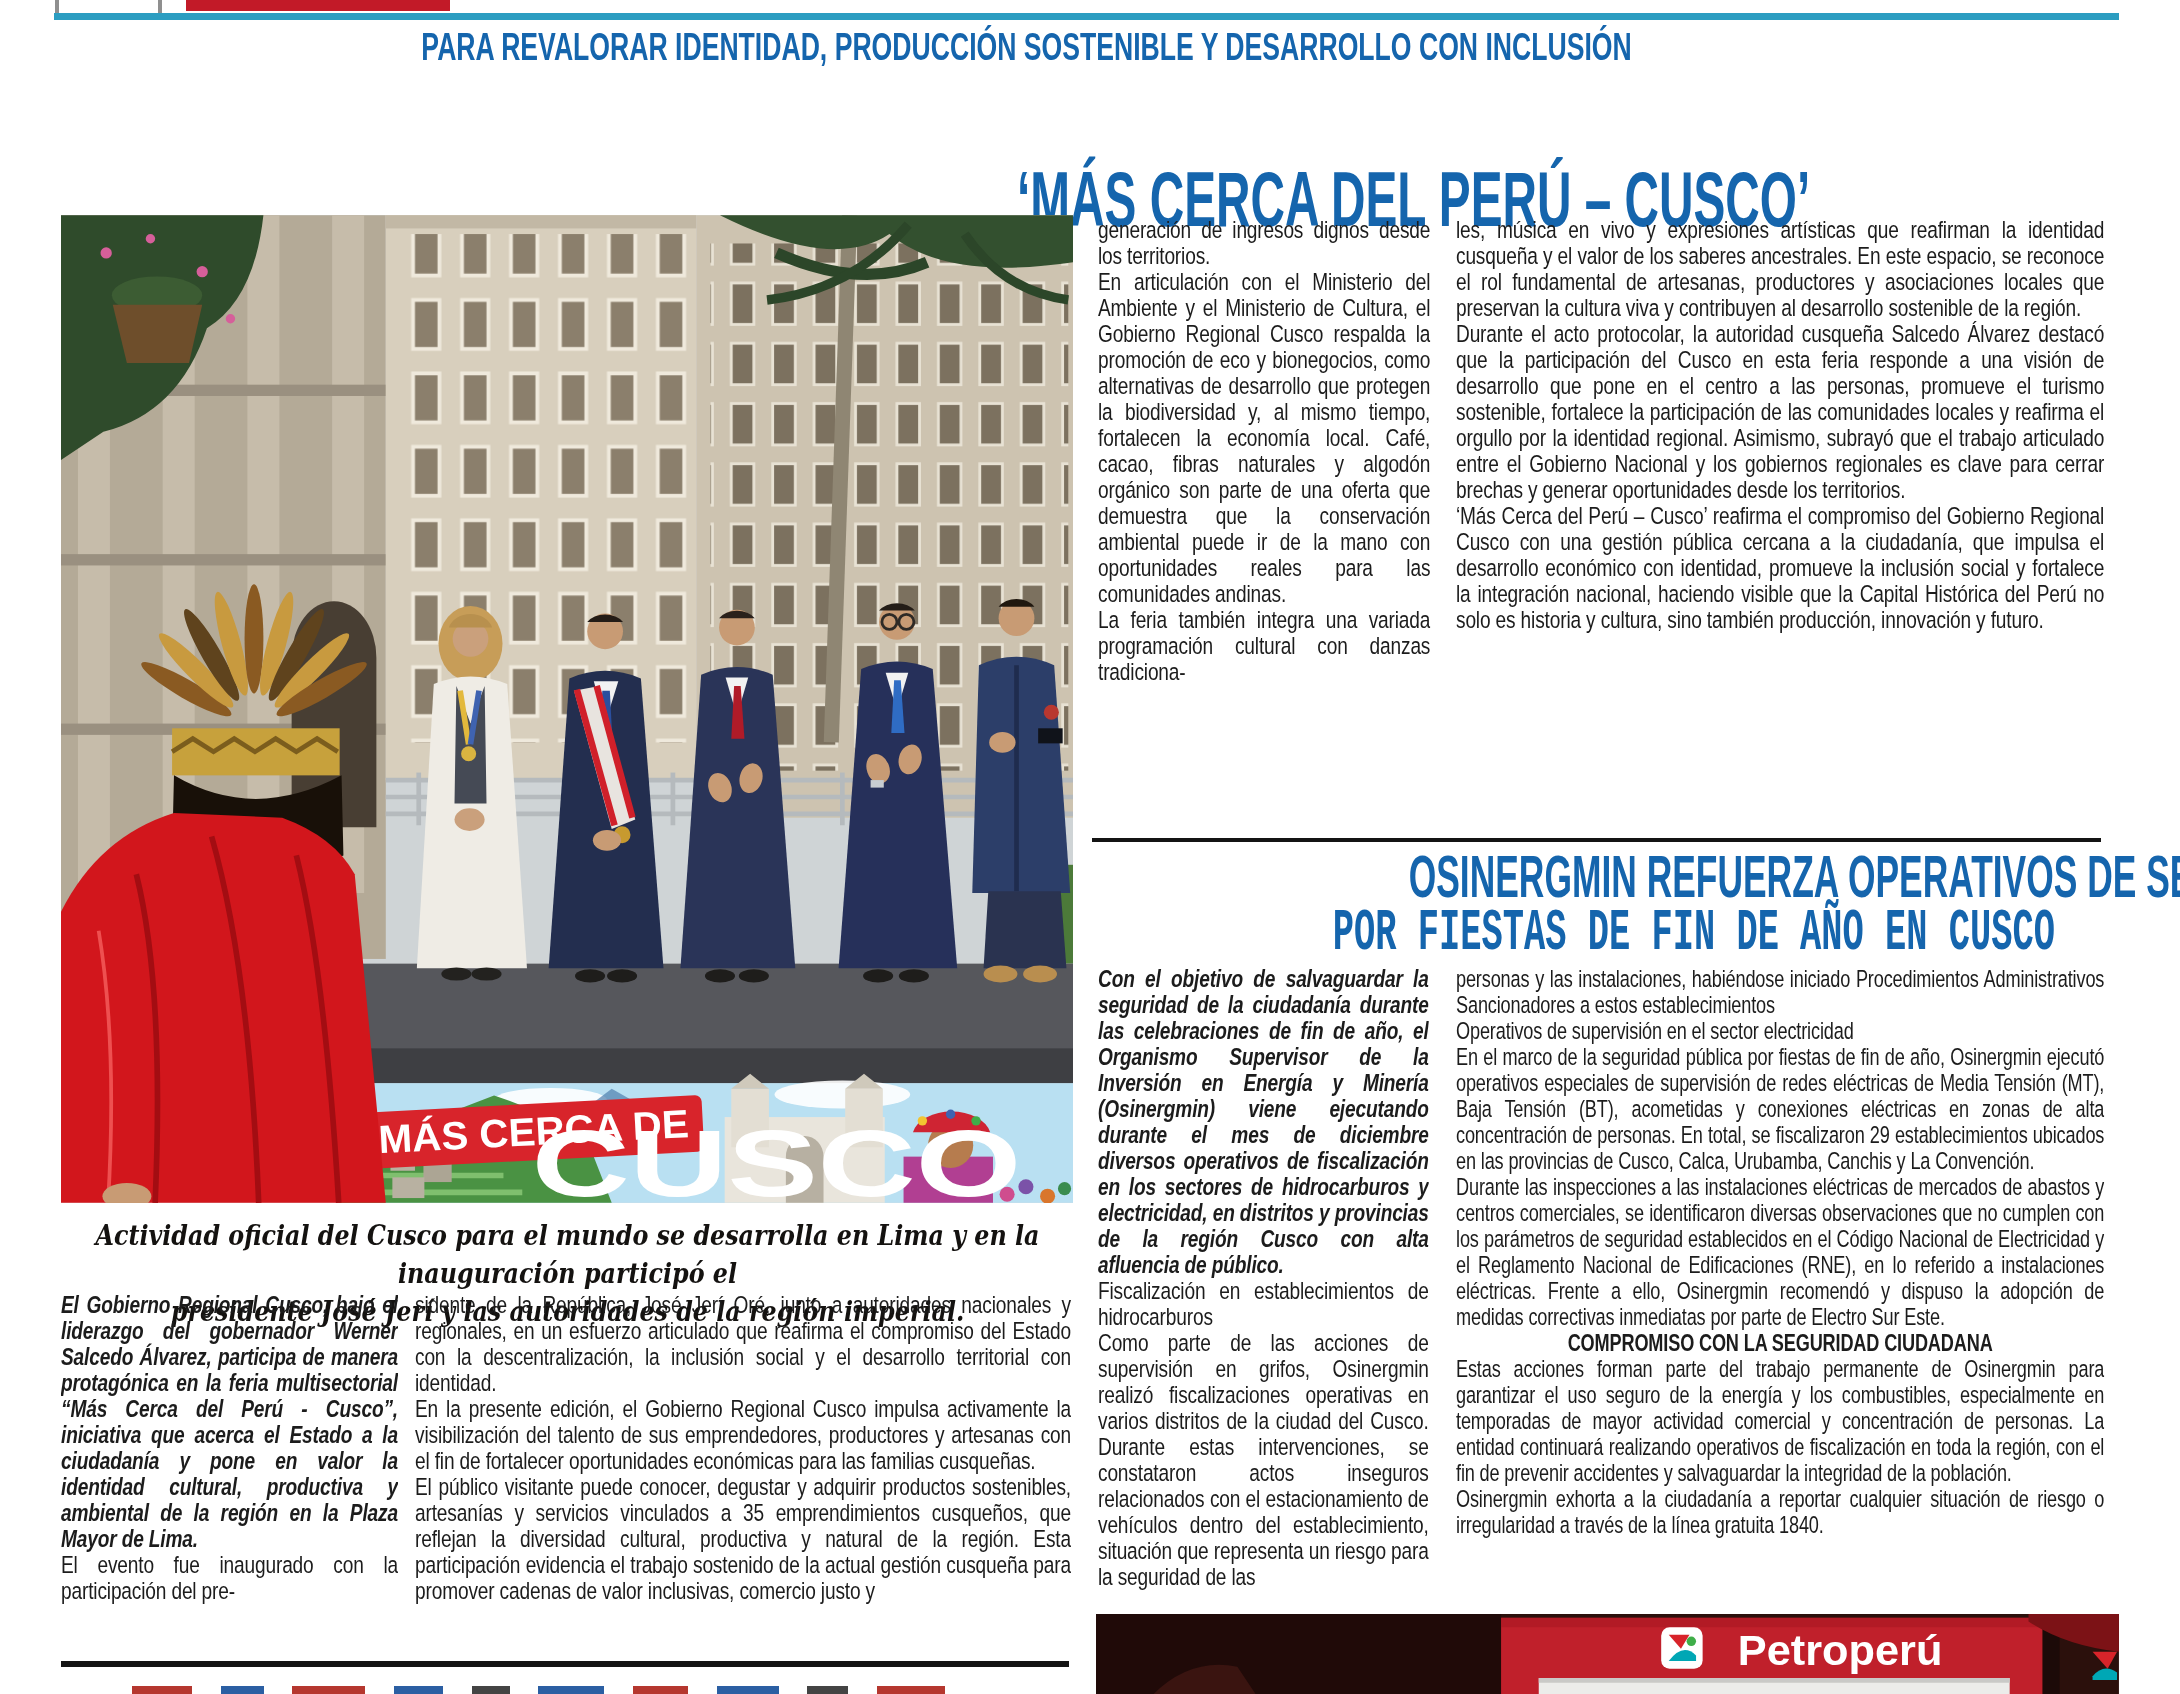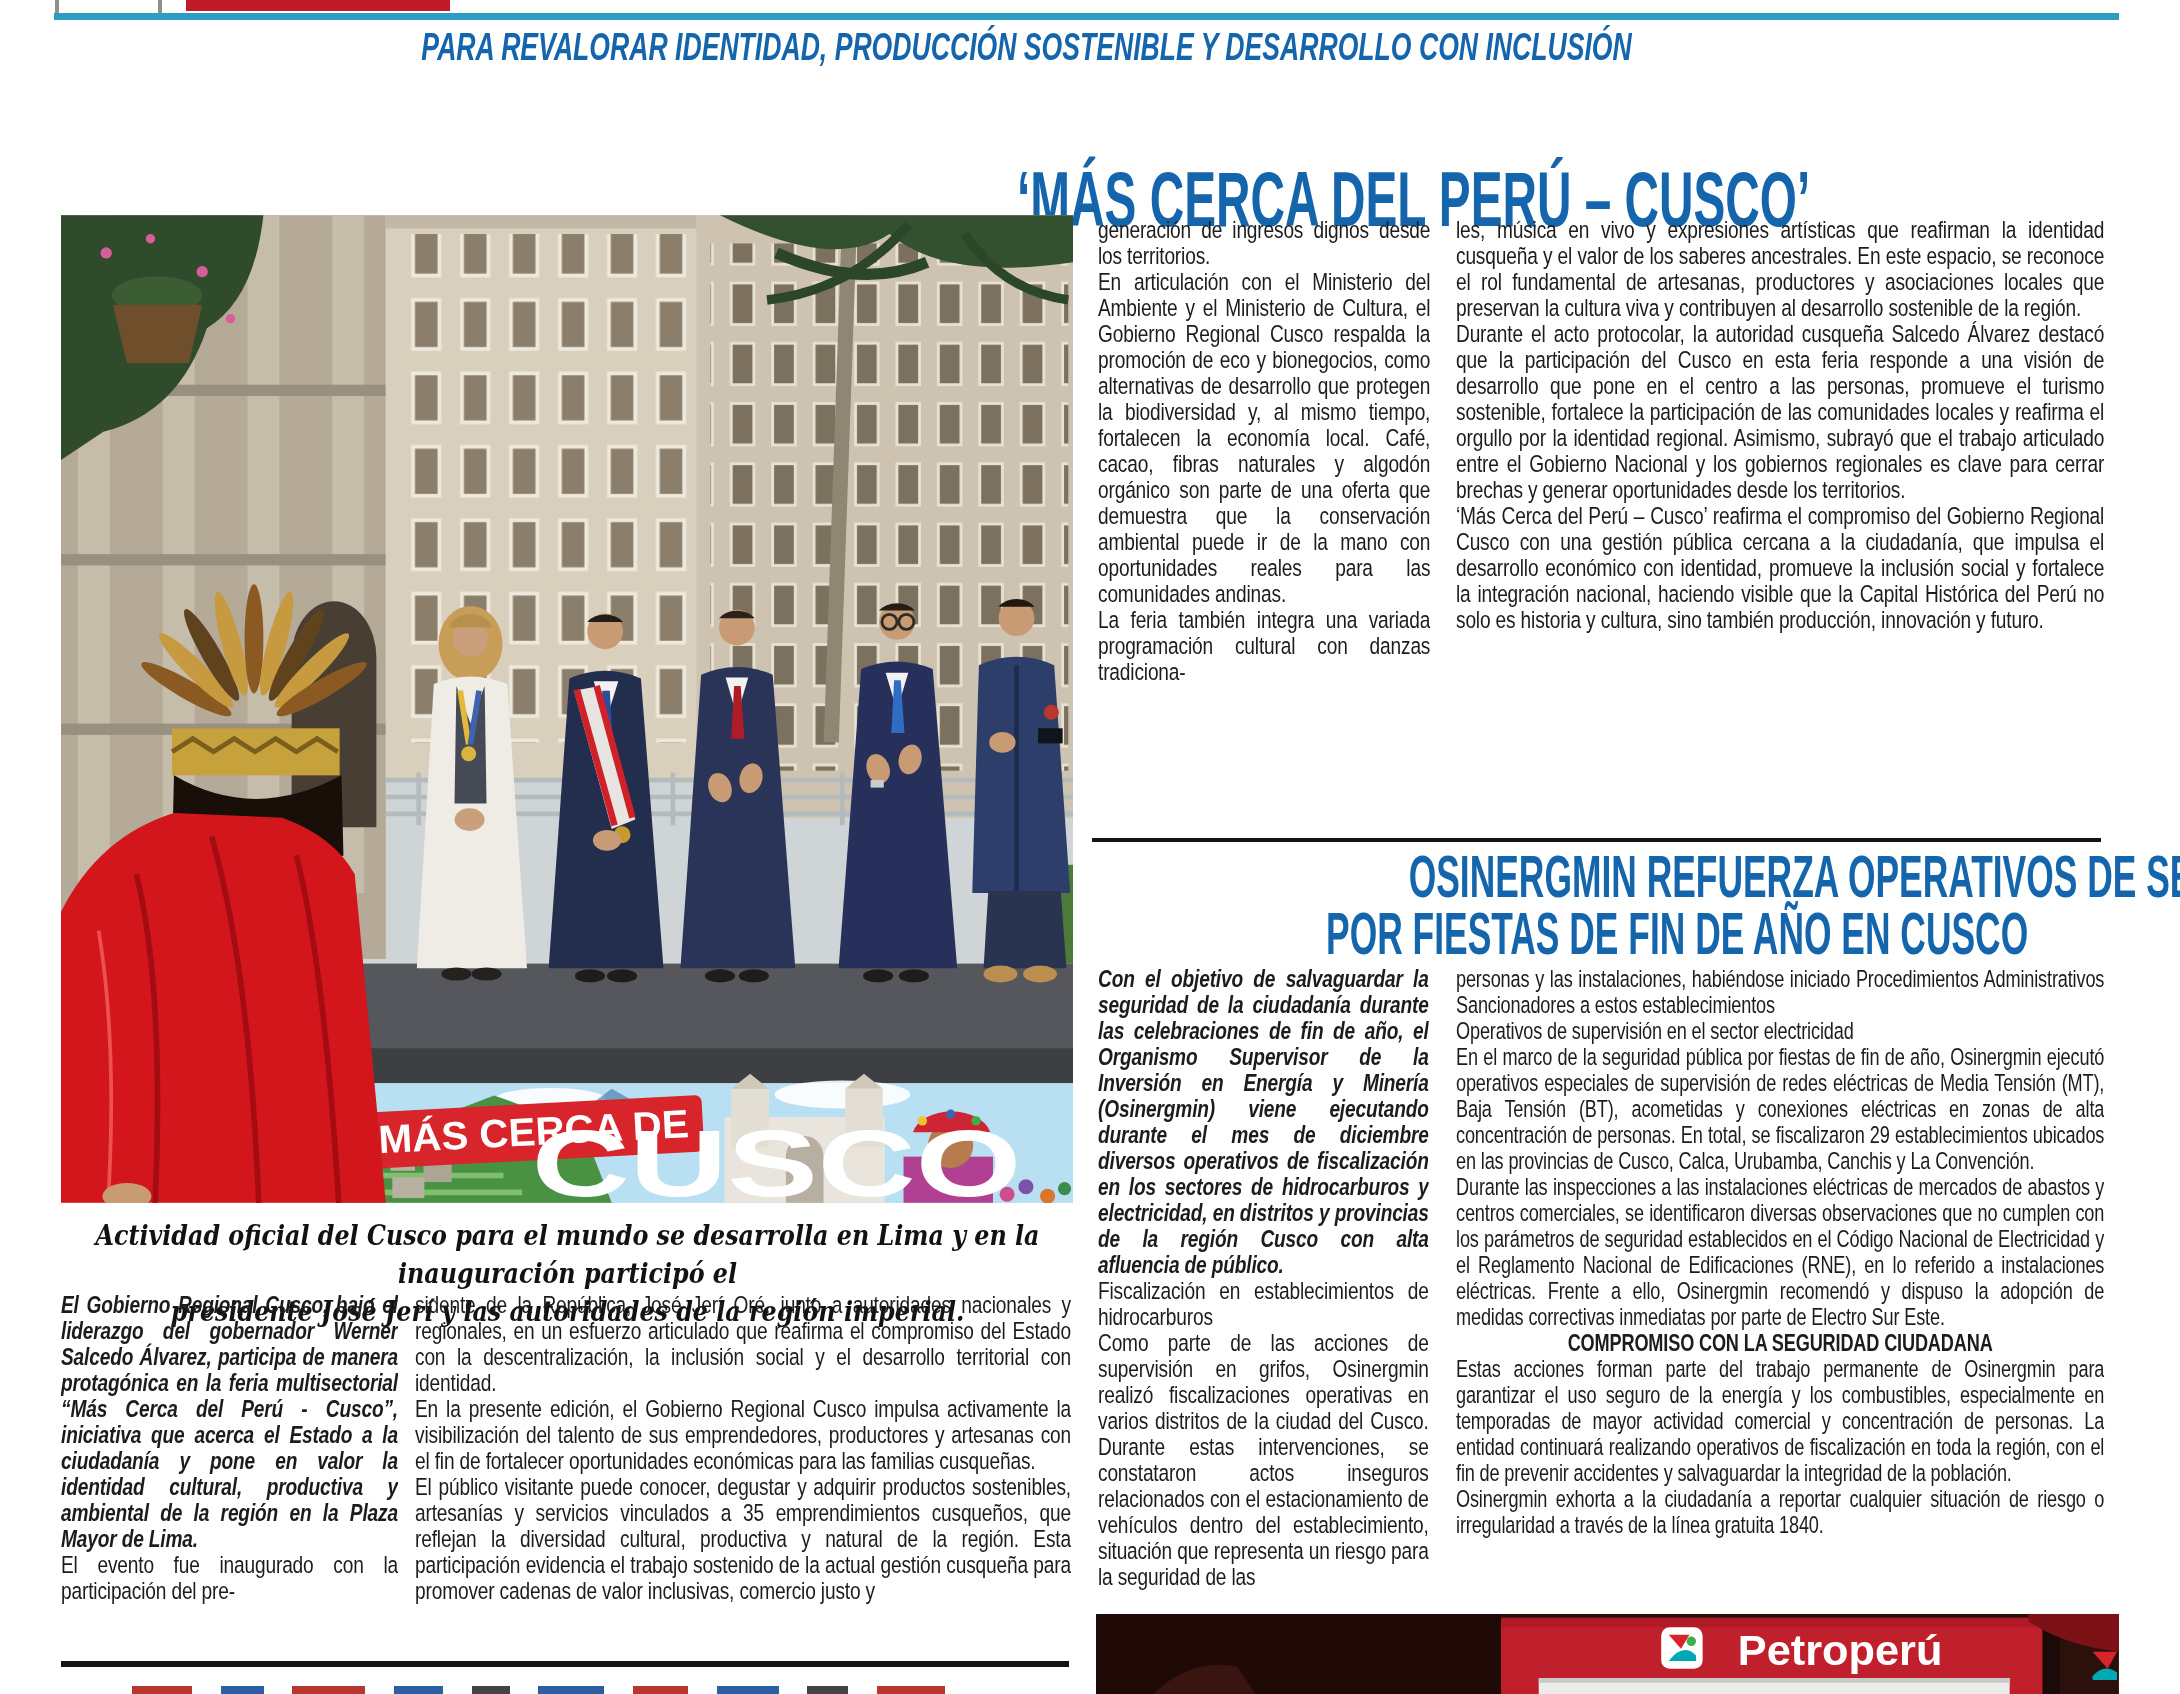--- a/index.html
+++ b/index.html
@@ -1,21 +1,21 @@
 <!DOCTYPE html>
 <html style="font-size:15px"><head>
 <meta charset="utf-8">
 <style>
   * { margin:0; padding:0; box-sizing:border-box; }
   html,body { background:#dedede; }
   .page { position:relative; width:2181px; height:1695px; background:#ffffff; overflow:hidden;
           font-family:"Liberation Sans", sans-serif; color:#1c1c1c; }
   .abs { position:absolute; }
   .cond { display:inline-block; white-space:nowrap; }
-  .kicker { left:0; top:26px; width:2053px; text-align:center; font-weight:bold; font-size:38px; color:#1565ad;font-style:italic; }
+  .kicker { left:0; top:26px; width:2053px; text-align:center; font-weight:bold; font-size:38px; color:#1565ad; }
   .kicker .cond { transform:scaleX(.70); }
   .hl { left:0; width:2053px; text-align:center; font-weight:bold; color:#1565ad; font-size:77px; line-height:79px; }
   .hl .cond { transform:scaleX(.62); }
   .hl2 { left:1092px; width:1017px; text-align:center; font-weight:bold; color:#1565ad; font-size:59px; line-height:56px; }
   .hl2 .cond { transform:scaleX(.60); }
   .body-col { font-size:24.5px; line-height:26px; letter-spacing:-0.2px; text-align:justify;
               overflow:hidden; transform:scaleX(.78); transform-origin:0 0; }
   .body-col p { margin:0; }
   .lead { font-weight:bold; font-style:italic; }
   .subc { font-weight:bold; text-align:center; }
@@ -259,21 +259,21 @@
     <p>La feria también integra una variada programación cultural con danzas tradiciona-</p>
   </div>
   <div class="abs body-col" style="left:1456px;top:217px;width:831px;height:618px;">
     <p>les, música en vivo y expresiones artísticas que reafirman la identidad cusqueña y el valor de los saberes ancestrales. En este espacio, se reconoce el rol fundamental de artesanas, productores y asociaciones locales que preservan la cultura viva y contribuyen al desarrollo sostenible de la región.</p>
     <p>Durante el acto protocolar, la autoridad cusqueña Salcedo Álvarez destacó que la participación del Cusco en esta feria responde a una visión de desarrollo que pone en el centro a las personas, promueve el turismo sostenible, fortalece la participación de las comunidades locales y reafirma el orgullo por la identidad regional. Asimismo, subrayó que el trabajo articulado entre el Gobierno Nacional y los gobiernos regionales es clave para cerrar brechas y generar oportunidades desde los territorios.</p>
     <p>‘Más Cerca del Perú – Cusco’ reafirma el compromiso del Gobierno Regional Cusco con una gestión pública cercana a la ciudadanía, que impulsa el desarrollo económico con identidad, promueve la inclusión social y fortalece la integración nacional, haciendo visible que la Capital Histórica del Perú no solo es historia y cultura, sino también producción, innovación y futuro.</p>
   </div>
 
   <div class="abs rule" style="left:1092px;top:838px;width:1009px;height:3.8px;"></div>
   <div class="abs hl2" style="top:849px;"><span class="cond">OSINERGMIN REFUERZA OPERATIVOS DE SEGURIDAD</span></div>
-  <div class="abs hl2" style="top:906px;"><span class="cond">POR FIESTAS DE FIN DE AÑO EN CUSCO</span></div>
+  <div class="abs hl2" style="top:906px;font-family:Liberation Mono, monospace;"><span class="cond">POR FIESTAS DE FIN DE AÑO EN CUSCO</span></div>
 
   <div class="abs body-col" style="left:1098px;top:966px;width:424px;height:646px;">
     <p class="lead">Con el objetivo de salvaguardar la seguridad de la ciudadanía durante las celebraciones de fin de año, el Organismo Supervisor de la Inversión en Energía y Minería (Osinergmin) viene ejecutando durante el mes de diciembre diversos operativos de fiscalización en los sectores de hidrocarburos y electricidad, en distritos y provincias de la región Cusco con alta afluencia de público.</p>
     <p>Fiscalización en establecimientos de hidrocarburos</p>
     <p>Como parte de las acciones de supervisión en grifos, Osinergmin realizó fiscalizaciones operativas en varios distritos de la ciudad del Cusco. Durante estas intervenciones, se constataron actos inseguros relacionados con el estacionamiento de vehículos dentro del establecimiento, situación que representa un riesgo para la seguridad de las</p>
   </div>
   <div class="abs body-col" style="left:1456px;top:966px;width:876px;height:642px;transform:scaleX(.74);">
     <p>personas y las instalaciones, habiéndose iniciado Procedimientos Administrativos Sancionadores a estos establecimientos</p>
     <p>Operativos de supervisión en el sector electricidad</p>
     <p>En el marco de la seguridad pública por fiestas de fin de año, Osinergmin ejecutó operativos especiales de supervisión de redes eléctricas de Media Tensión (MT), Baja Tensión (BT), acometidas y conexiones eléctricas en zonas de alta concentración de personas. En total, se fiscalizaron 29 establecimientos ubicados en las provincias de Cusco, Calca, Urubamba, Canchis y La Convención.</p>

